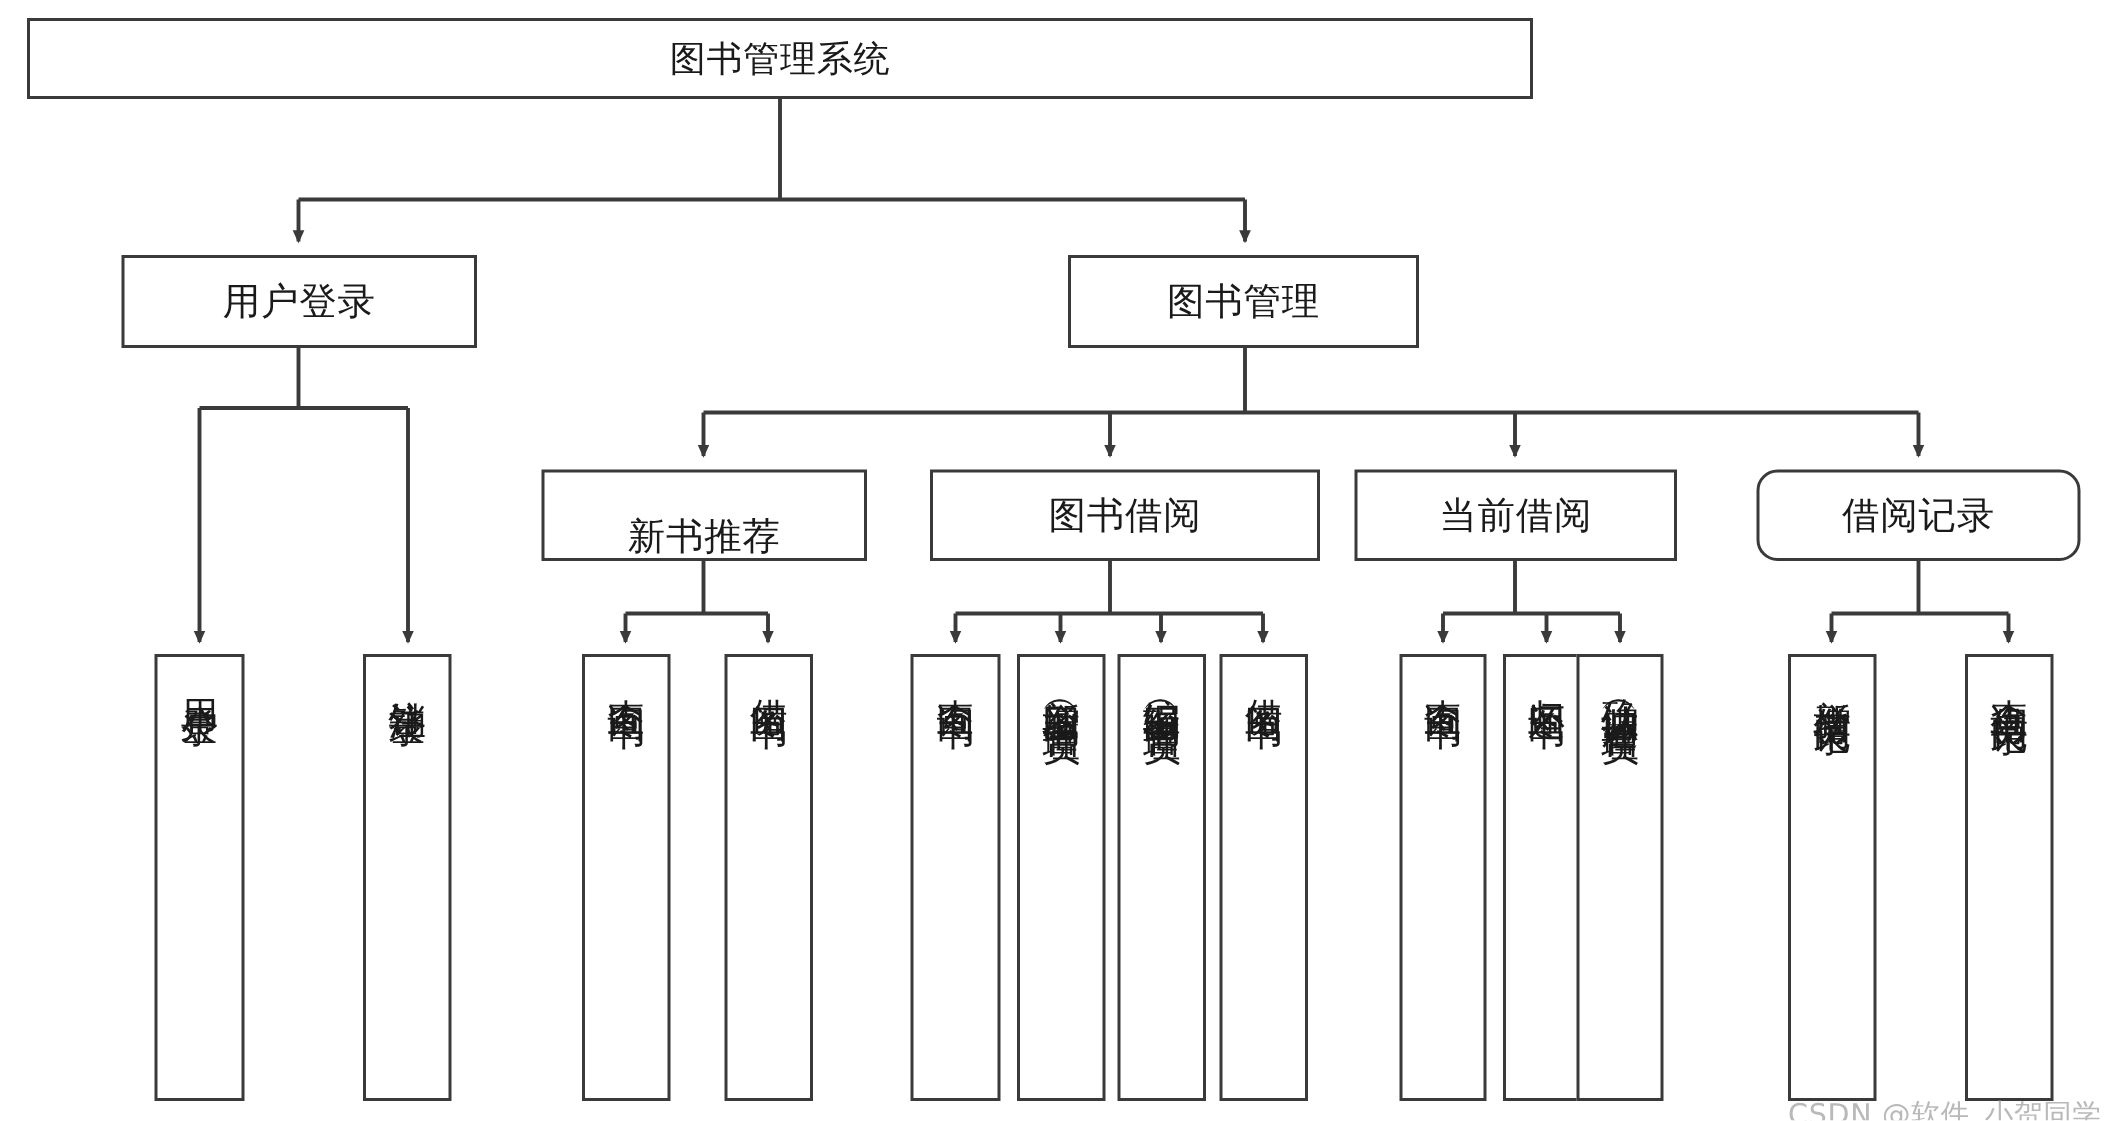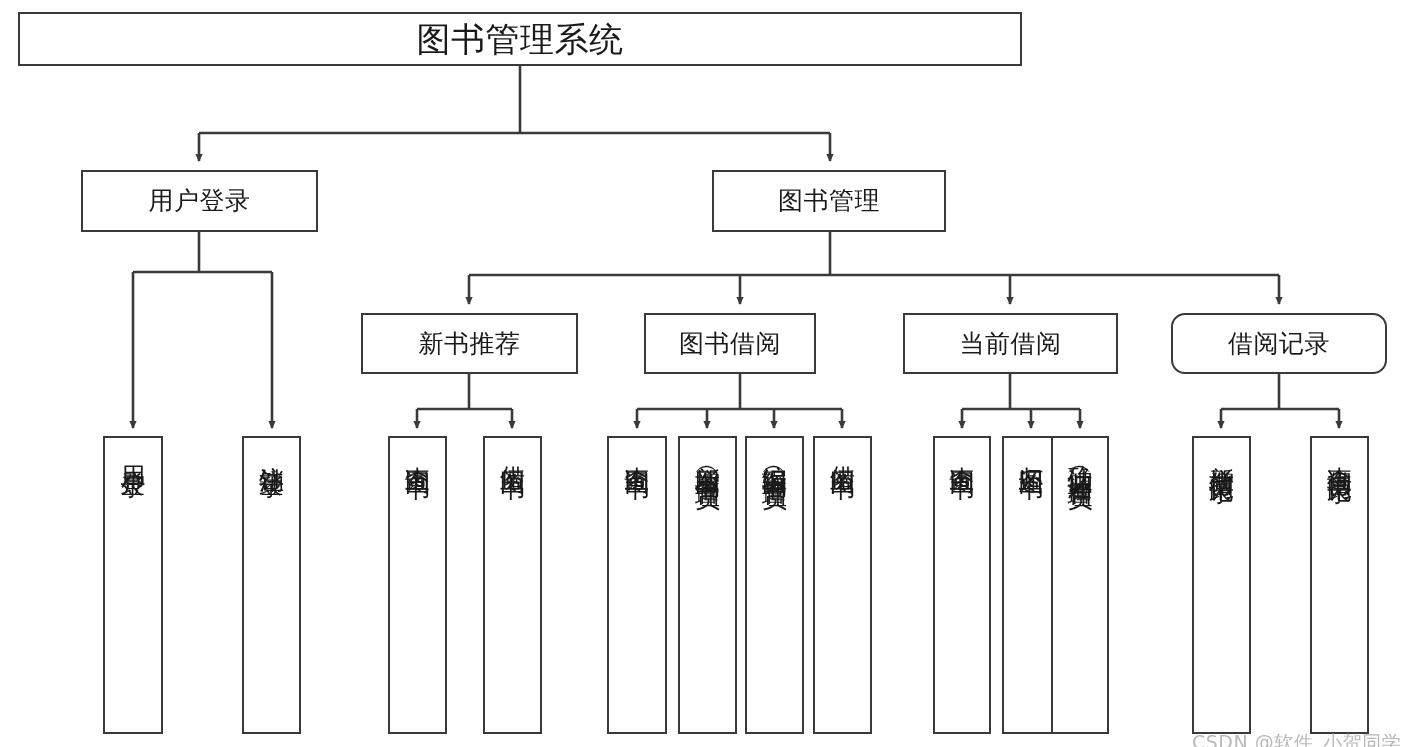--- a/index.html
+++ b/index.html
@@ -40,21 +40,21 @@
     display: block;
     text-align: center;
     line-height: 1.18;
     letter-spacing: 0.5px;
   }
   
   .h-node .node-label {
     writing-mode: horizontal-tb;
     font-size: 25px;
   }
-  .node.root .node-label { font-size: 34px; }
+  .node.root .node-label { font-size: 24px; }
   
   .v-node {
     align-items: flex-start;
     padding-top: 8px;
   }
   .v-node .node-label {
     writing-mode: vertical-rl;
     text-orientation: upright;
     font-size: 25px;
     line-height: 1;
@@ -130,24 +130,24 @@
     <span class="node-label">图书管理系统</span>
   </div>
 
   <div class="node h-node" style="left:81px; top:170px; width:237px; height:62px;">
     <span class="node-label">用户登录</span>
   </div>
   <div class="node h-node" style="left:712px; top:170px; width:234px; height:62px;justify-content:center;">
     <span class="node-label">图书管理</span>
   </div>
 
-  <div class="node h-node" style="left:361px; top:313px; width:217px; height:61px;">
+  <div class="node h-node" style="left:361px; top:313px; width:217px; height:61px;align-items:flex-end;">
     <span class="node-label">新书推荐</span>
   </div>
-  <div class="node h-node" style="left:644px; top:313px; width:172px; height:61px;">
+  <div class="node h-node" style="left:620px; top:313px; width:260px; height:61px;">
     <span class="node-label">图书借阅</span>
   </div>
   <div class="node h-node" style="left:903px; top:313px; width:215px; height:61px;">
     <span class="node-label">当前借阅</span>
   </div>
   <div class="node h-node" style="left:1171px; top:313px; width:216px; height:61px;border-radius:14px;">
     <span class="node-label">借阅记录</span>
   </div>
 
   <div class="node v-node" style="left:103px; top:436px; width:60px; height:298px;">

